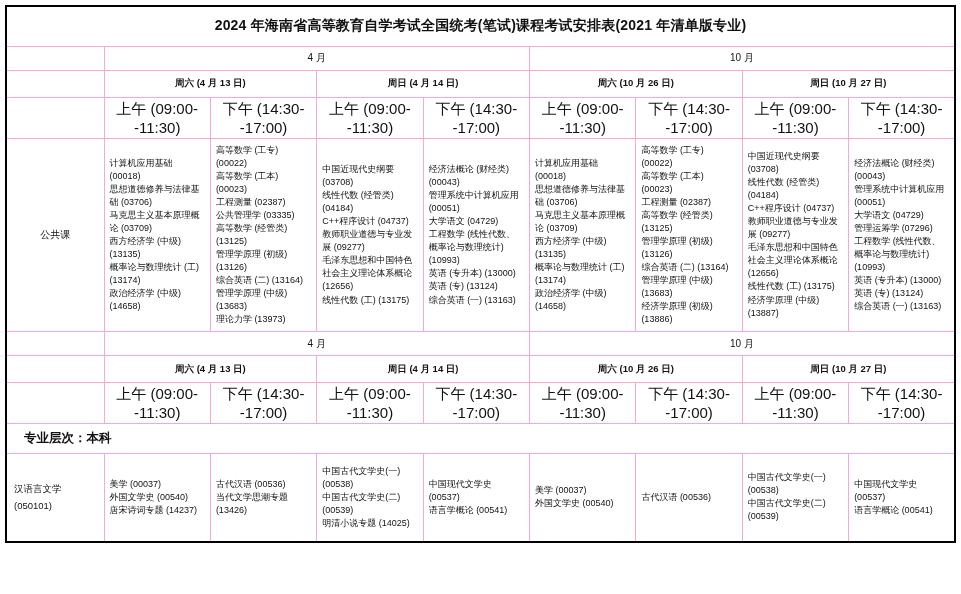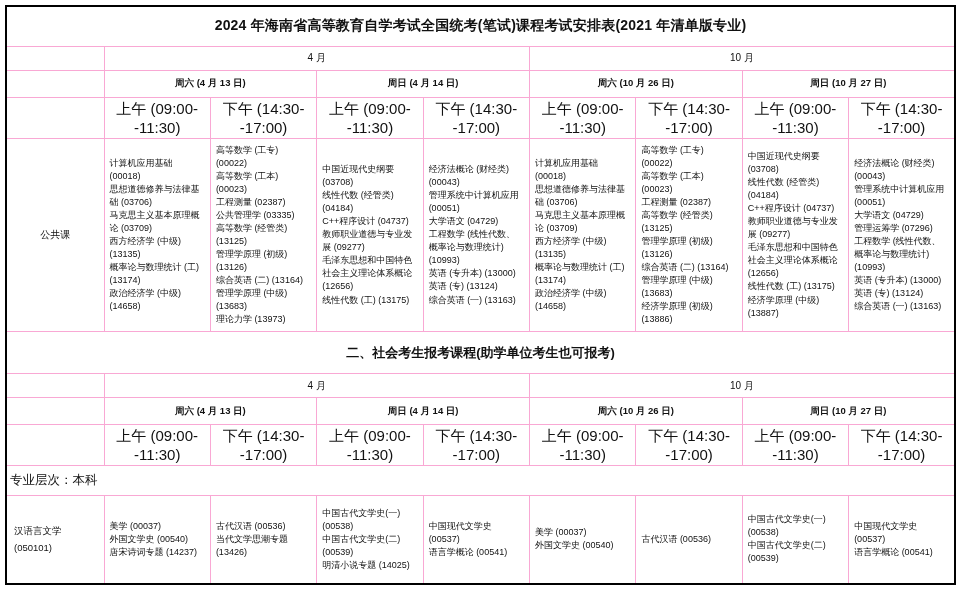--- a/index.html
+++ b/index.html
@@ -34,24 +34,24 @@
   .r-sec td {
     height: 42px;
     font-weight: bold;
     font-size: 13px;
   }
   .r-month td { height: 24px; font-size: 10px; }
   .r-day   td { height: 27px; font-size: 9.5px; font-weight: bold; }
   .r-time  td { height: 27px; font-size: 15px; }
   .r-level td {
     height: 30px;
-    font-weight: normal;
+    font-weight: bold;
     font-size: 12.5px;
     text-align: left;
-    padding-left: 3px;
+    padding-left: 17px;
   }
   .lbl { font-size: 10px; }
   .lbl-left {
     font-size: 9.5px;
     text-align: left;
     padding-left: 7px;
     line-height: 1.8;
     white-space: pre-line;
   }
   .courses {
@@ -167,23 +167,20 @@
       <td class="courses">经济法概论 (财经类) (00043)
 管理系统中计算机应用 (00051)
 大学语文 (04729)
 管理运筹学 (07296)
 工程数学 (线性代数、概率论与数理统计) (10993)
 英语 (专升本) (13000)
 英语 (专) (13124)
 综合英语 (一) (13163)</td>
     </tr>
 
-    <tr class="r-sec">
-      <td colspan="9">二、社会考生报考课程(助学单位考生也可报考)</td>
-    </tr>
 
     <tr class="r-month">
       <td></td>
       <td colspan="4">4 月</td>
       <td colspan="4">10 月</td>
     </tr>
 
     <tr class="r-day">
       <td></td>
       <td colspan="2">周六 (4 月 13 日)</td>

